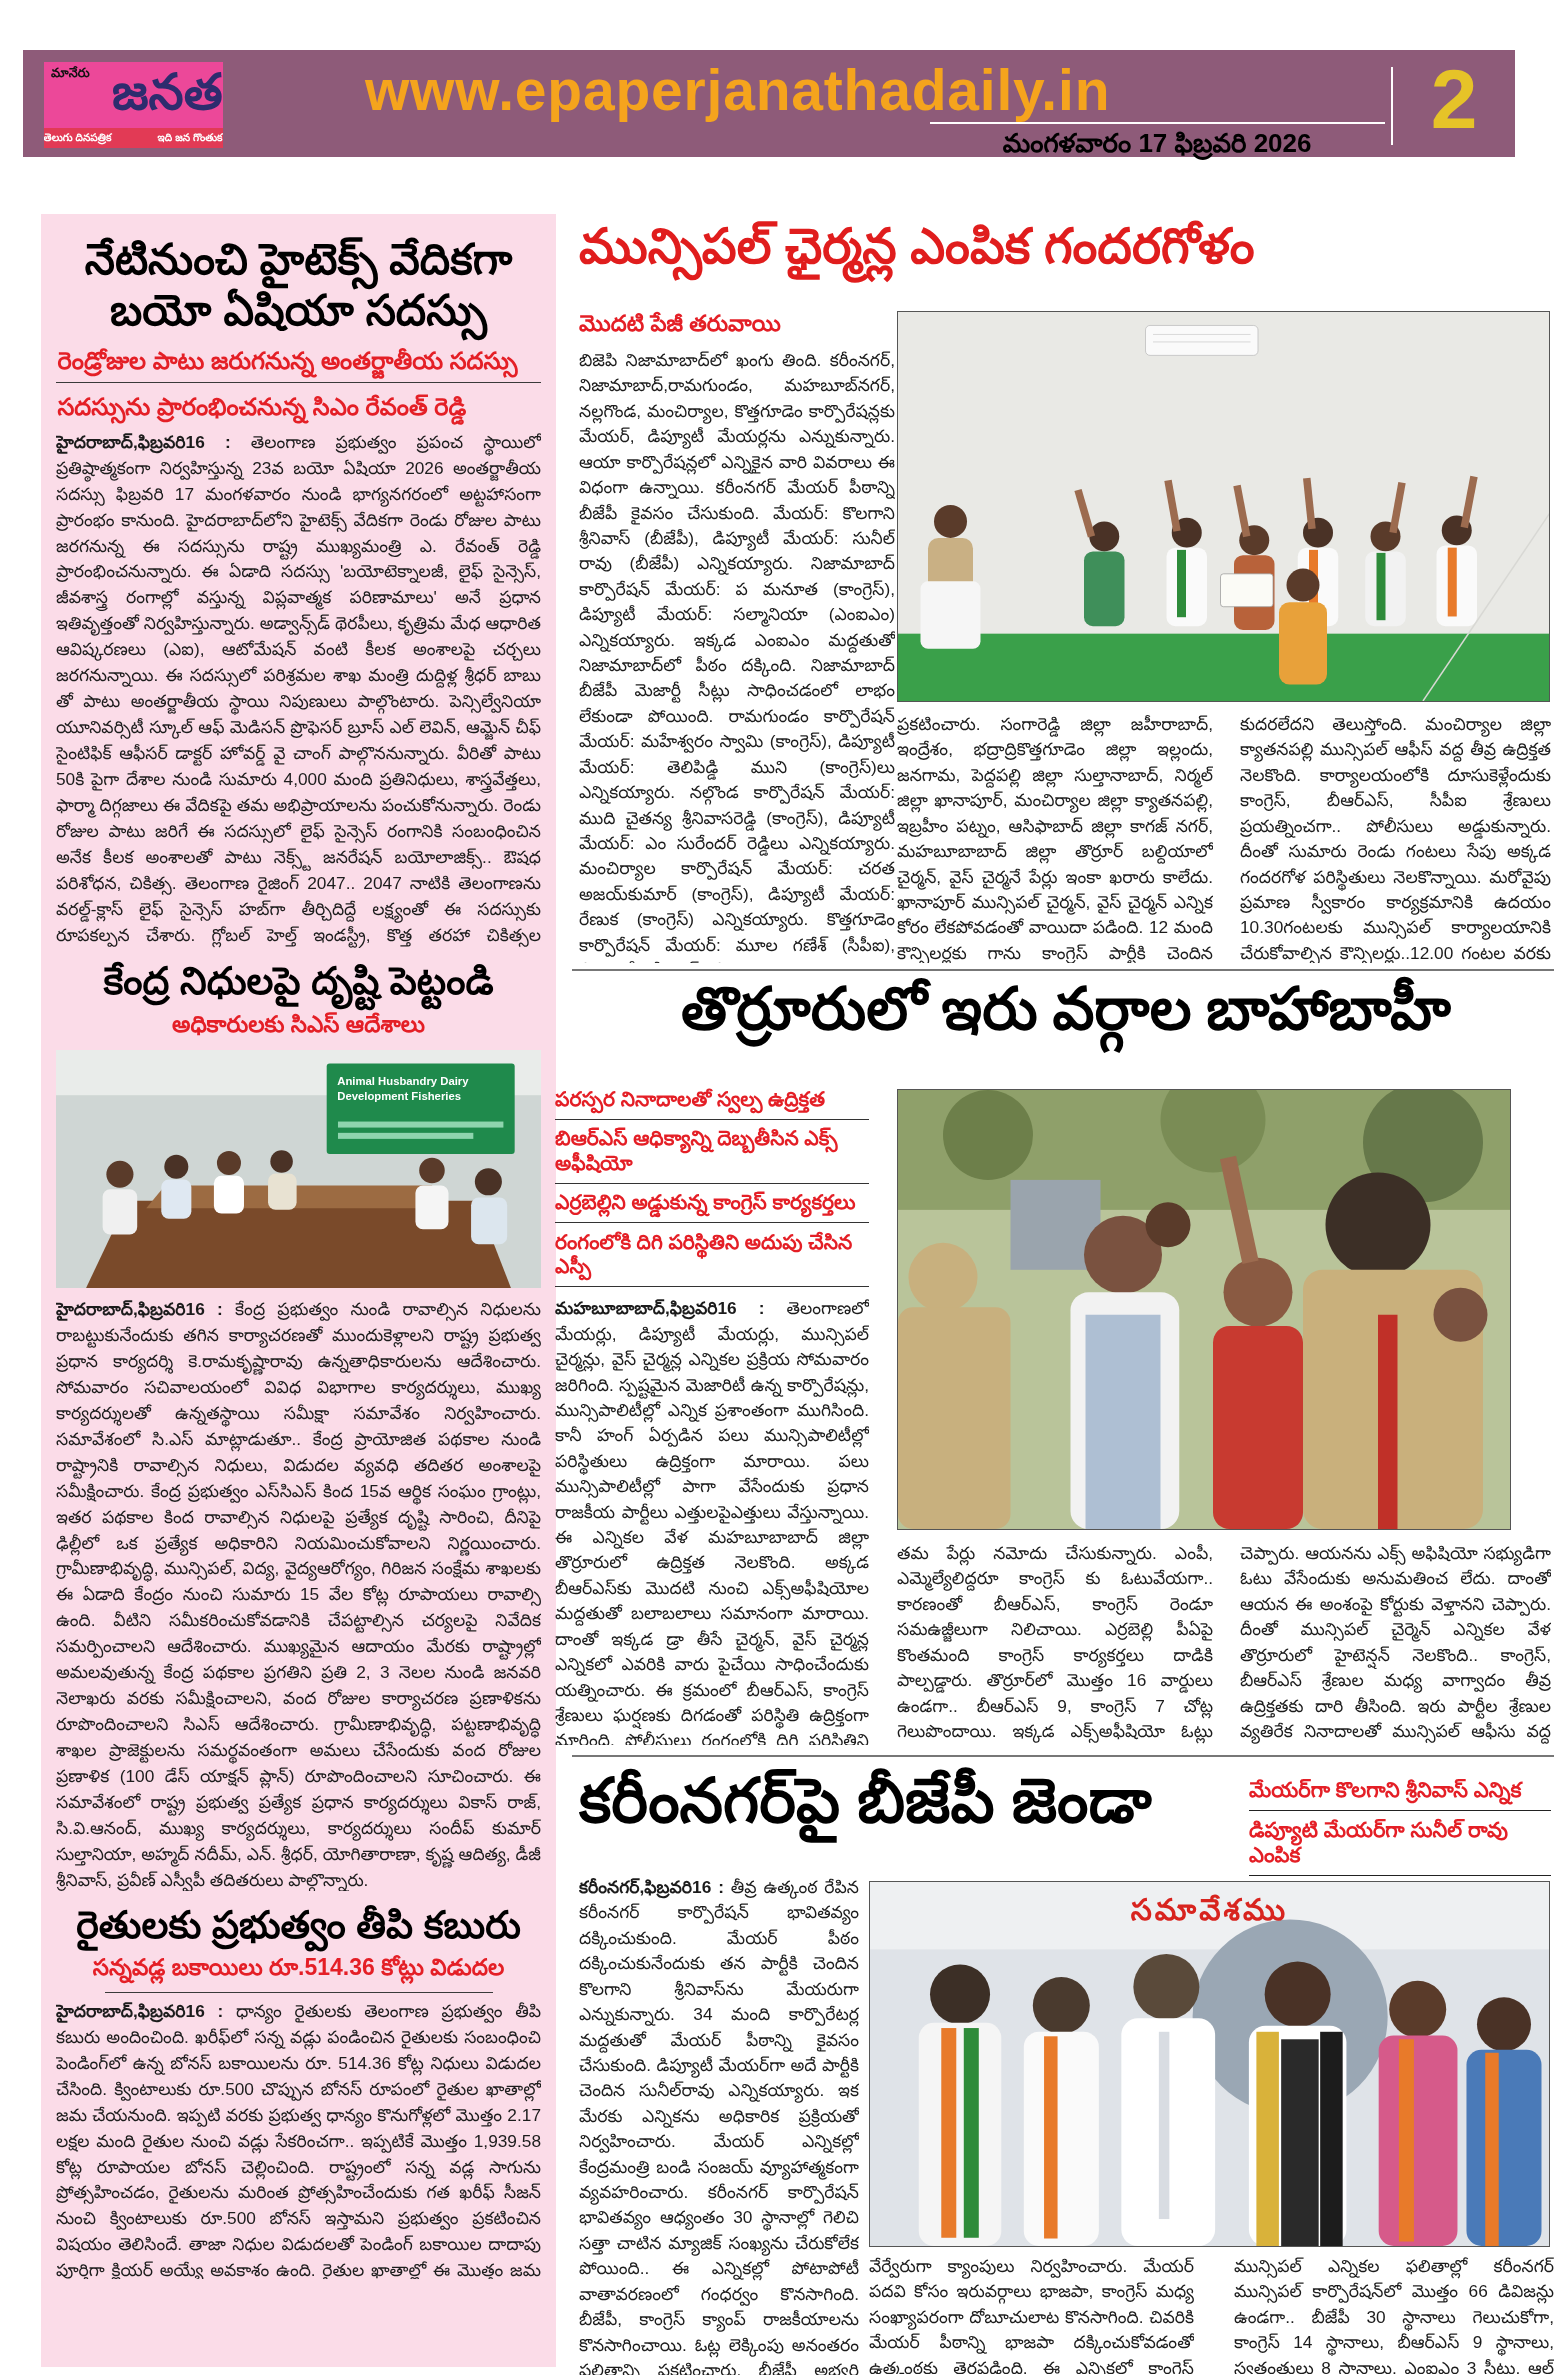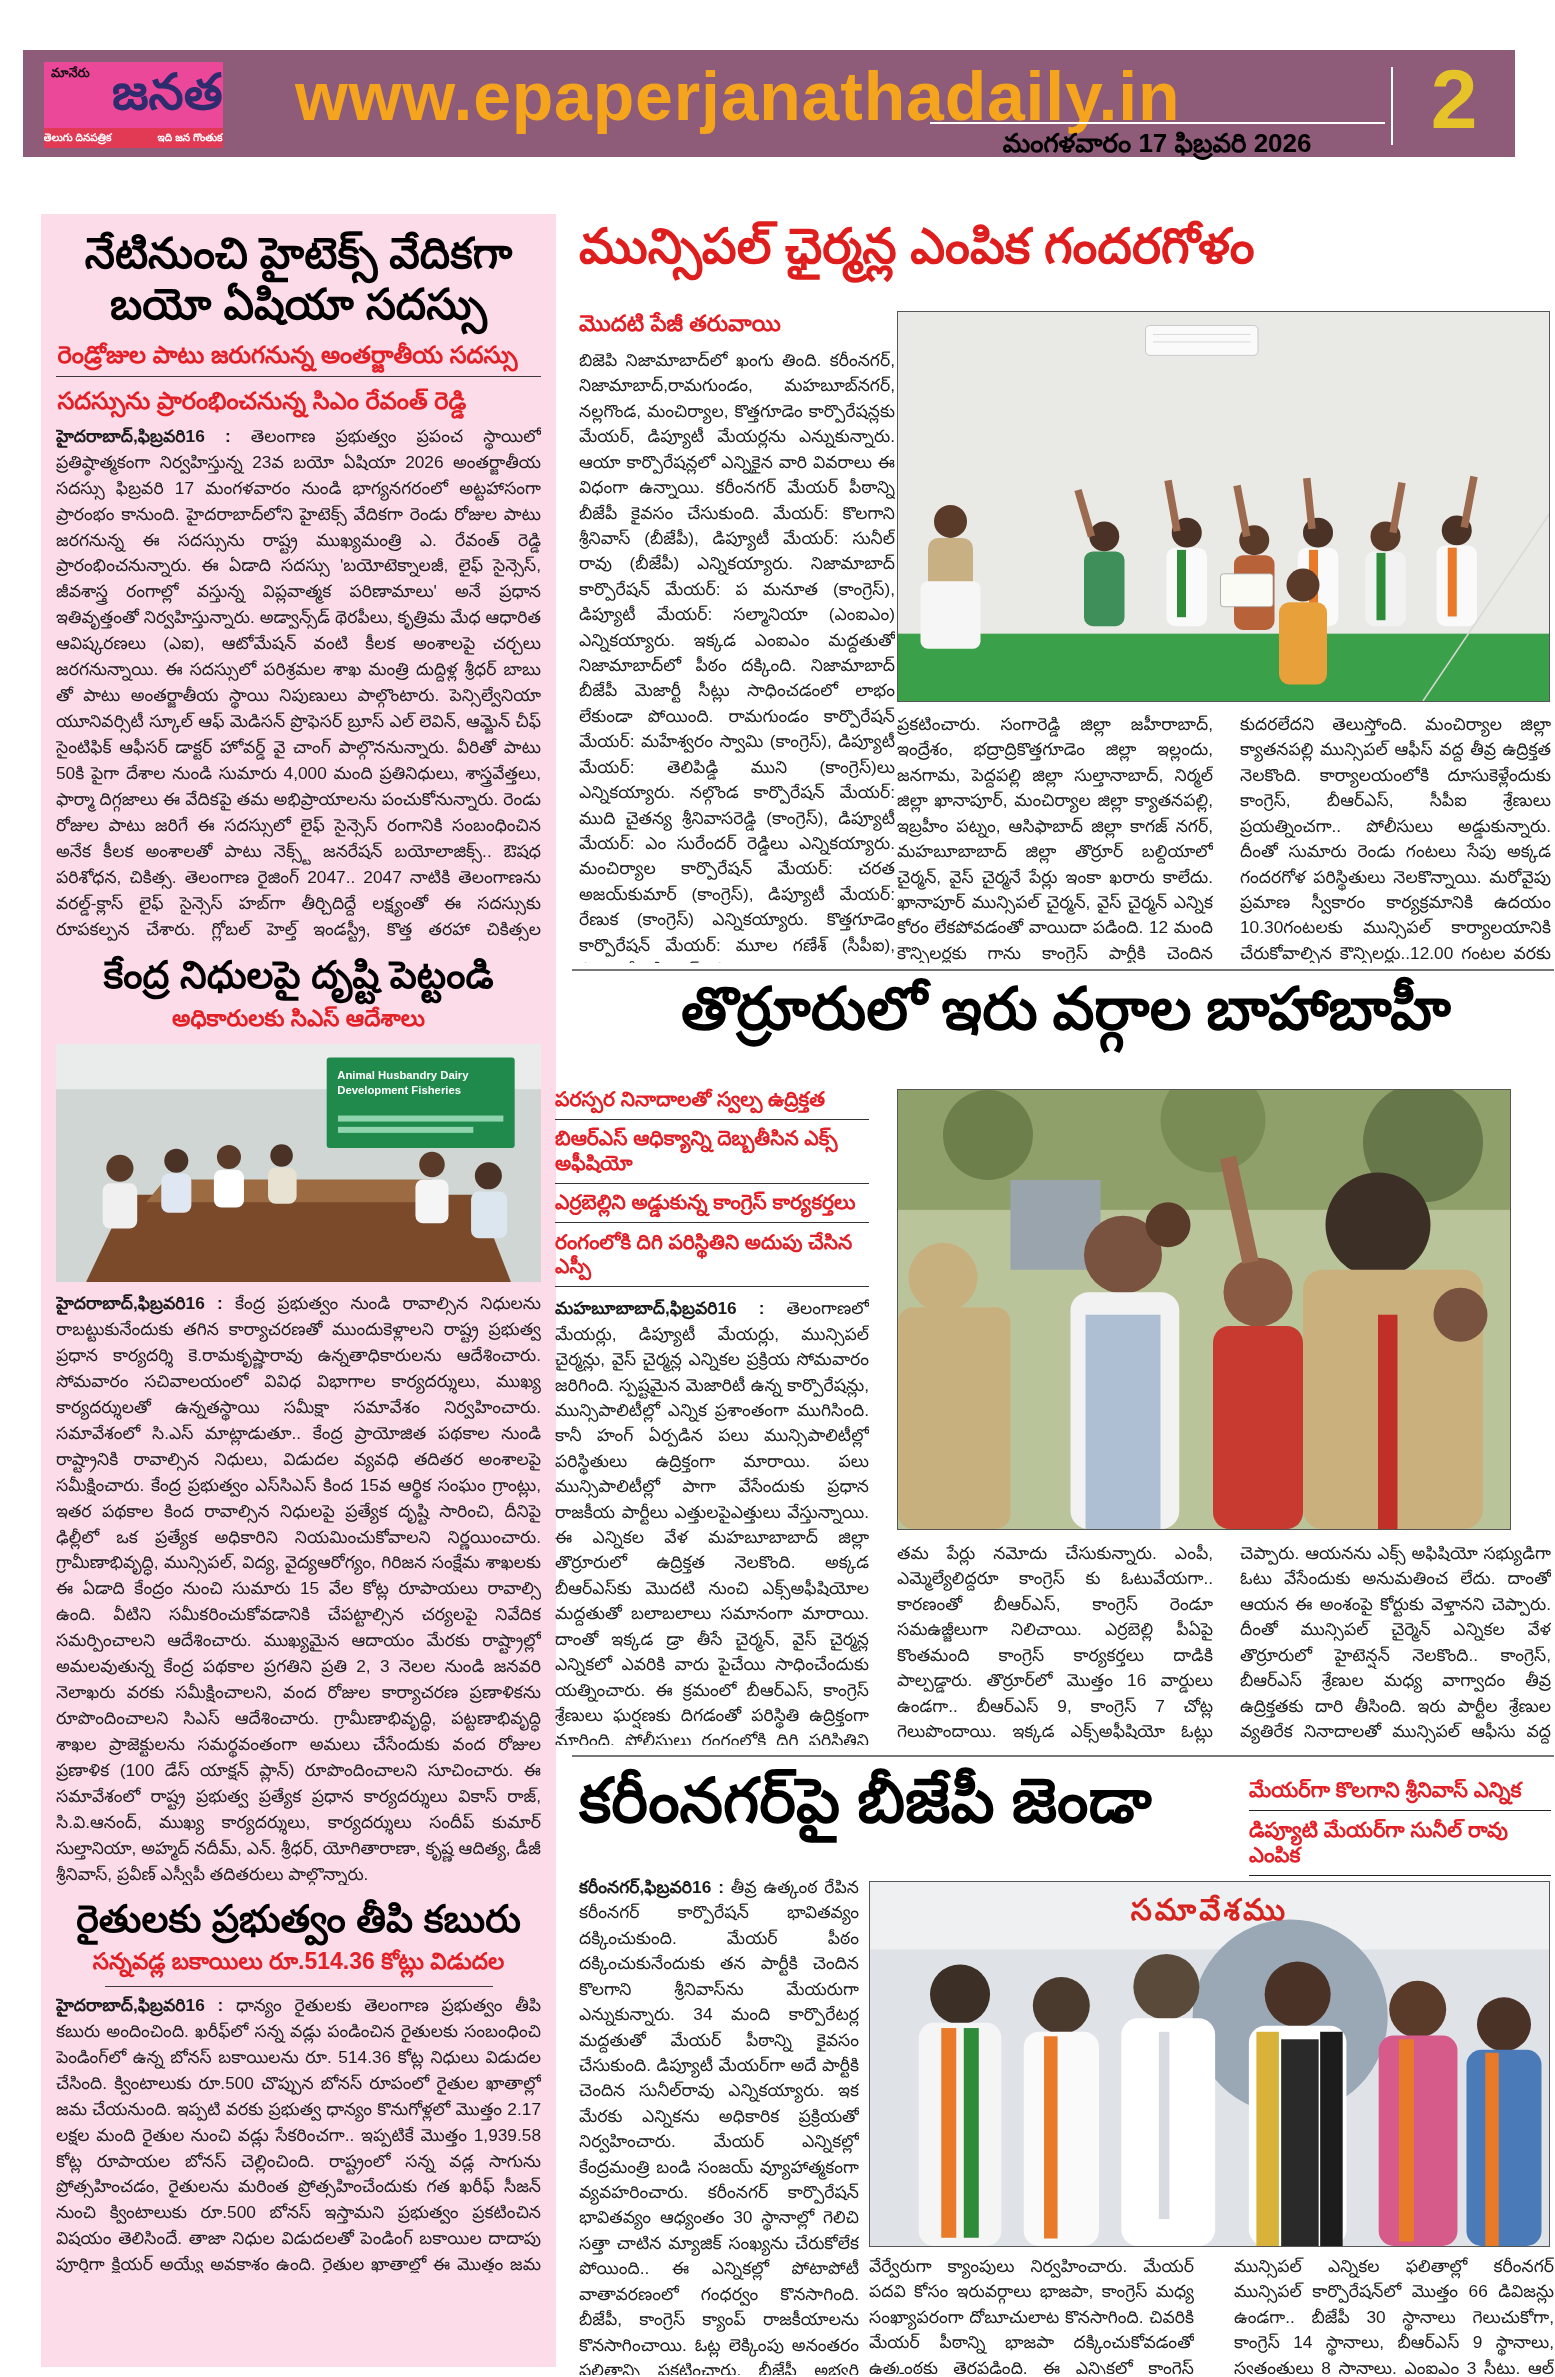--- a/index.html
+++ b/index.html
@@ -5,29 +5,29 @@
   * { margin:0; padding:0; box-sizing:border-box; }
   html,body { background:#ffffff; }
   body { width:1555px; height:2377px; position:relative; font-family:"Liberation Sans", sans-serif; color:#1c1c1c; overflow:hidden; }
 
   
   .topbar { position:absolute; left:22.6px; top:50px; width:1492px; height:107px; background:var(--header-purple,#8e5b79); }
   .logo-box { position:absolute; left:21px; top:12px; width:179px; height:86px; background:#ec4899; overflow:hidden; }
   .logo-small { position:absolute; left:7.5px; top:3px; font-size:12.8px; font-weight:700; color:#111; }
   .logo-main { position:absolute; left:0; top:4.5px; width:100%; text-align:right; font-size:50px; font-weight:800; color:var(--logo-navy,#2e2c6e); line-height:1; }
   .logo-strip { position:absolute; left:0; bottom:0; width:100%; height:19.6px; background:var(--logo-strip-red,#e23a55); color:#fff; font-size:10.5px; font-weight:700; display:flex; justify-content:space-between; align-items:center; padding:0 0; }
-  .site-url { position:absolute; left:271px; top:12px; width:888px; text-align:center; font-size:68px; font-weight:700; color:var(--url-orange,#f5a41d); letter-spacing:0.8px; line-height:1; }
+  .site-url { position:absolute; left:271px; top:12px; width:888px; text-align:center; font-size:57px; font-weight:700; color:var(--url-orange,#f5a41d); letter-spacing:0.8px; line-height:1; }
   .date-rule { position:absolute; left:907px; top:72px; width:455px; height:2.3px; background:#ffffff; }
   .issue-date { position:absolute; left:907px; top:78px; width:455px; text-align:center; font-size:26px; font-weight:700; color:#000000; }
   .page-divider { position:absolute; left:1368px; top:16.6px; width:2.3px; height:78px; background:#ffffff; }
   .page-number { position:absolute; left:1375px; top:4.5px; width:113px; text-align:center; font-size:84px; font-weight:800; color:var(--page-yellow,#e6c328); line-height:1.05; }
 
   
   .left-col { position:absolute; left:41px; top:214px; width:515px; height:2153px; background:var(--pink-bg,#fbdce8); padding:10.5px 15px; overflow:hidden; }
-  .a1-headline { font-size:43px; font-weight:800; line-height:1.2; color:#000; text-align:center; margin-top:3px; }
+  .a1-headline { font-size:43px; font-weight:800; line-height:1.2; color:#000; text-align:center; margin-top:9px; }
   .red-sub { color:var(--sub-red,#e41f26); font-size:24px; font-weight:700; margin:10.5px 1.5px 6px 1.5px; line-height:1.2; }
   .hrule { border-top:1.5px solid #3a3a3a; margin:4.5px 0; }
   .bodytext { font-size:17.3px; line-height:1.5; text-align:justify; color:#1c1c1c; }
   .bodytext b { font-weight:800; }
   .a1-body { height:518px; overflow:hidden; margin-top:7.5px; }
   .mid-head { font-size:38px; font-weight:800; text-align:center; color:#000; margin-top:13.5px; line-height:1.1; }
   .mid-sub { text-align:center; color:var(--sub-red,#e41f26); font-size:23px; font-weight:700; margin:7.5px 0 4.5px 0; }
   .photo-b-wrap { position:relative; width:100%; height:238px; margin:7.5px 0 9px 0; }
   .a2-body { height:594px; overflow:hidden; }
   .a3-rule { border-top:1.5px solid #3a3a3a; width:80%; margin:6px auto; }

